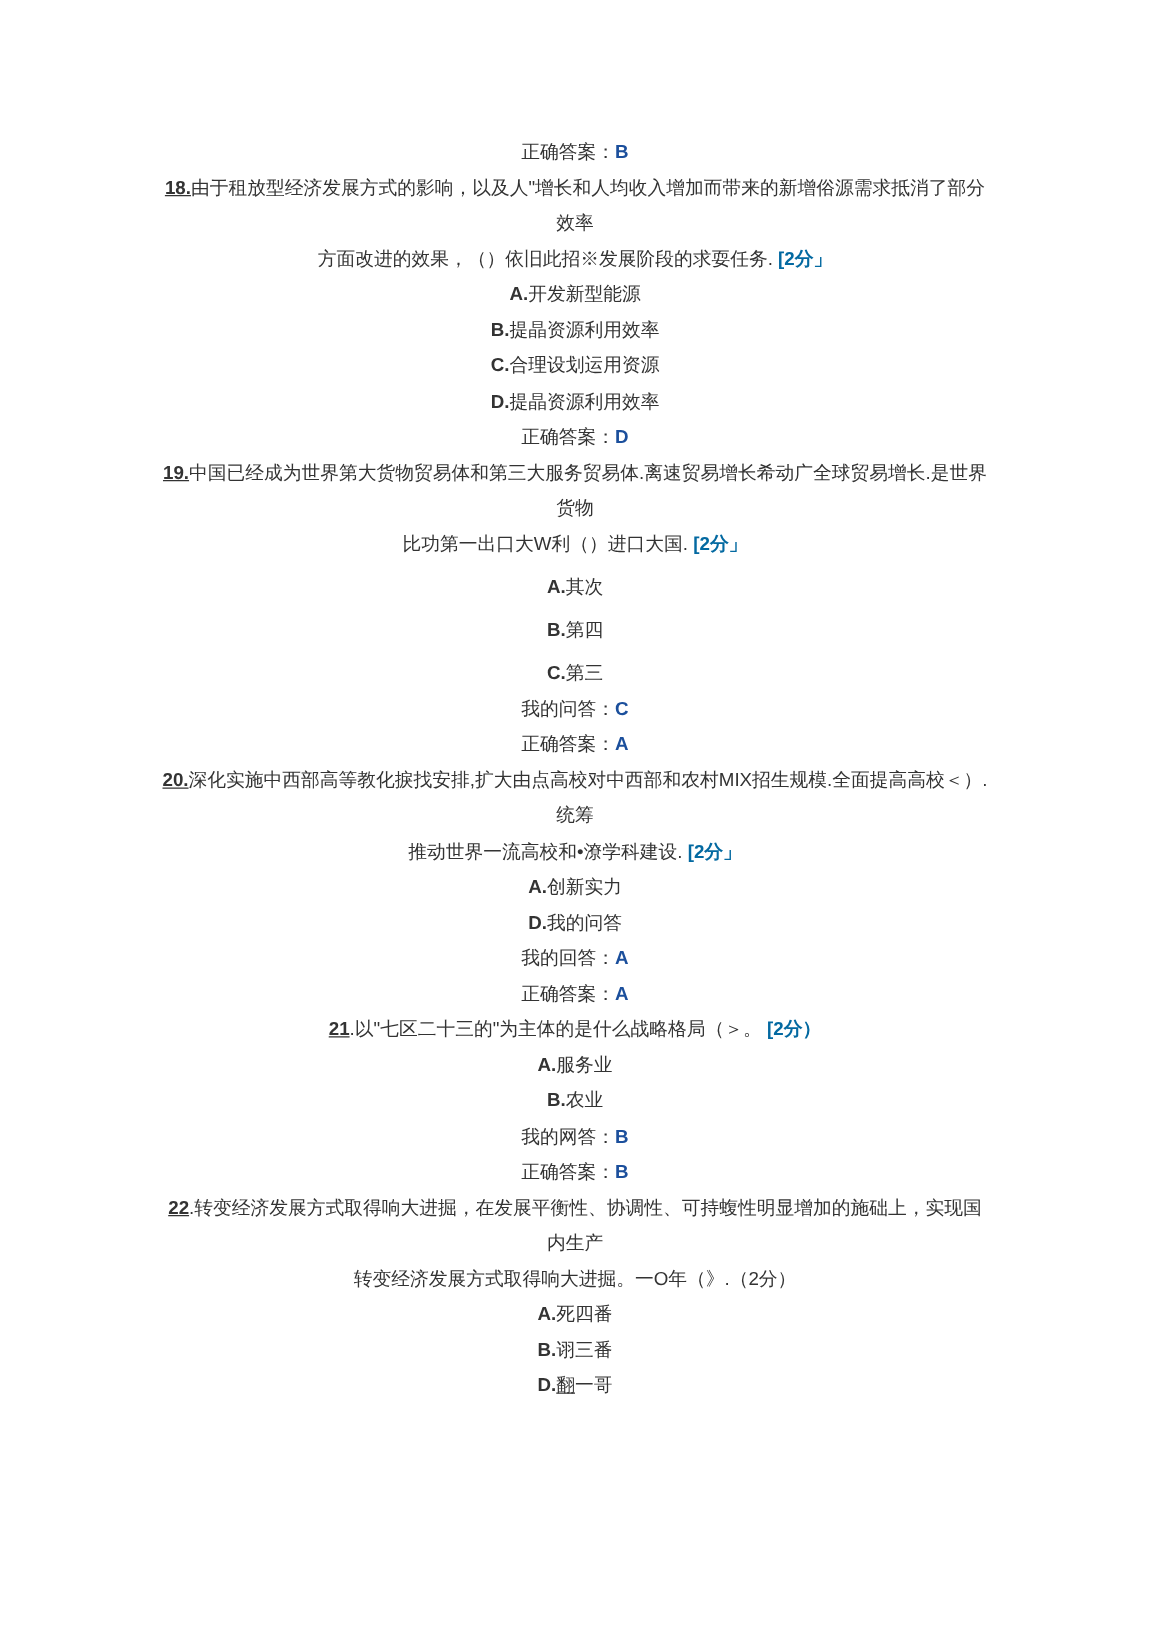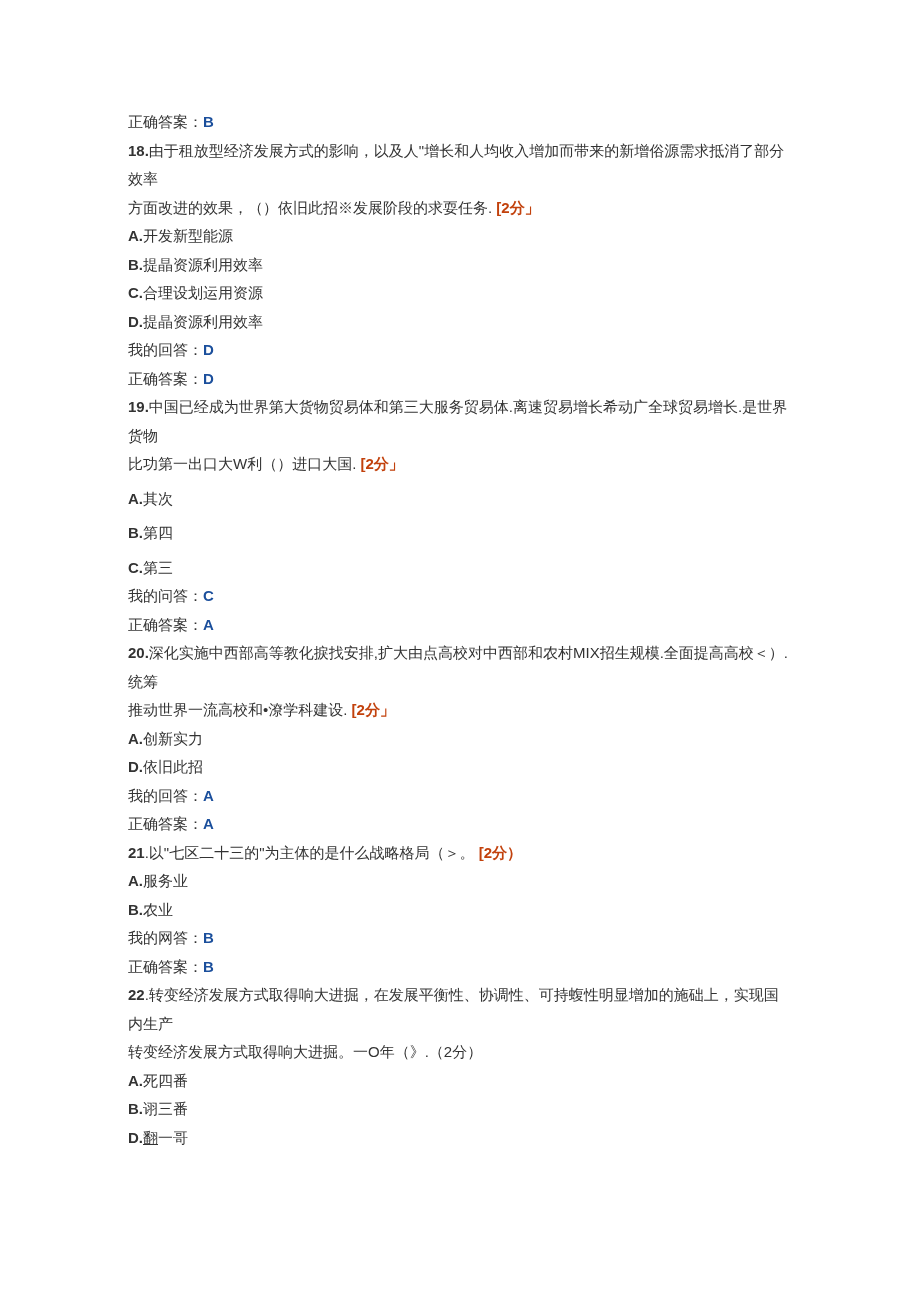--- a/index.html
+++ b/index.html
@@ -13,31 +13,33 @@
   }
   .page {
     width: 920px;
     min-height: 1301px;
     padding: 108px 128px 60px 128px;
     box-sizing: border-box;
   }
   .line {
     margin: 0;
     padding: 0;
+    text-align: center;
   }
   .bold {
     font-weight: 700;
-    color: #c2410c;
+    color: #0369a1;
   }
   .ans {
     font-weight: 700;
     color: #1b4f9c;
   }
   .num {
     font-weight: 700;
+    text-decoration: underline;
   }
   .opt-lead {
     font-weight: 700;
   }
   .u {
     text-decoration: underline;
   }
   .gap-lg {
     margin-top: 6px;
   }
@@ -55,23 +57,20 @@
     <span class="num">18.</span><span>由于租放型经济发展方式的影响，以及人"增长和人均收入增加而带来的新增俗源需求抵消了部分效率</span>
   </p>
   <p class="line">
     <span>方面改进的效果，（）依旧此招※发展阶段的求耍任务.</span><span class="bold"> [2分」</span>
   </p>
   <p class="line"><span class="opt-lead">A.</span><span>开发新型能源</span></p>
   <p class="line"><span class="opt-lead">B.</span><span>提晶资源利用效率</span></p>
   <p class="line"><span class="opt-lead">C.</span><span>合理设划运用资源</span></p>
   <p class="line"><span class="opt-lead">D.</span><span>提晶资源利用效率</span></p>
   <p class="line">
-    <span>我的回答：</span><span class="ans">D</span>
-  </p>
-  <p class="line">
     <span>正确答案：</span><span class="ans">D</span>
   </p>
 
   <p class="line">
     <span class="num">19.</span><span>中国已经成为世界第大货物贸易体和第三大服务贸易体.离速贸易增长希动广全球贸易增长.是世界货物</span>
   </p>
   <p class="line">
     <span>比功第一出口大W利（）进口大国.</span><span class="bold"> [2分」</span>
   </p>
   <p class="line gap-lg"><span class="opt-lead">A.</span><span>其次</span></p>
@@ -84,21 +83,21 @@
     <span>正确答案：</span><span class="ans">A</span>
   </p>
 
   <p class="line">
     <span class="num">20.</span><span>深化实施中西部高等教化捩找安排,扩大由点高校对中西部和农村MIX招生规模.全面提高高校＜）.统筹</span>
   </p>
   <p class="line">
     <span>推动世界一流高校和•潦学科建设.</span><span class="bold"> [2分」</span>
   </p>
   <p class="line"><span class="opt-lead">A.</span><span>创新实力</span></p>
-  <p class="line"><span class="opt-lead">D.</span><span>依旧此招</span></p>
+  <p class="line"><span class="opt-lead">D.</span><span>我的问答</span></p>
   <p class="line">
     <span>我的回答：</span><span class="ans">A</span>
   </p>
   <p class="line">
     <span>正确答案：</span><span class="ans">A</span>
   </p>
 
   <p class="line">
     <span class="num">21</span><span>.以"七区二十三的"为主体的是什么战略格局（＞。</span><span class="bold">  [2分）</span>
   </p>

